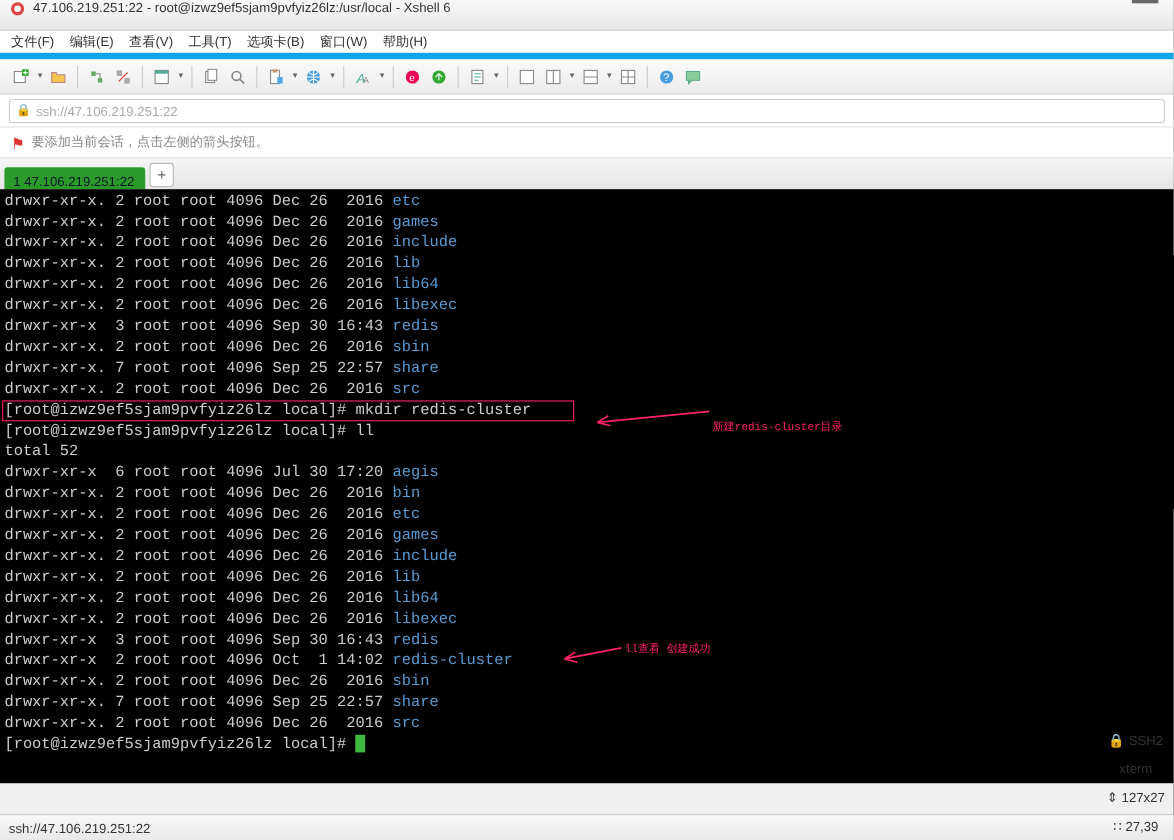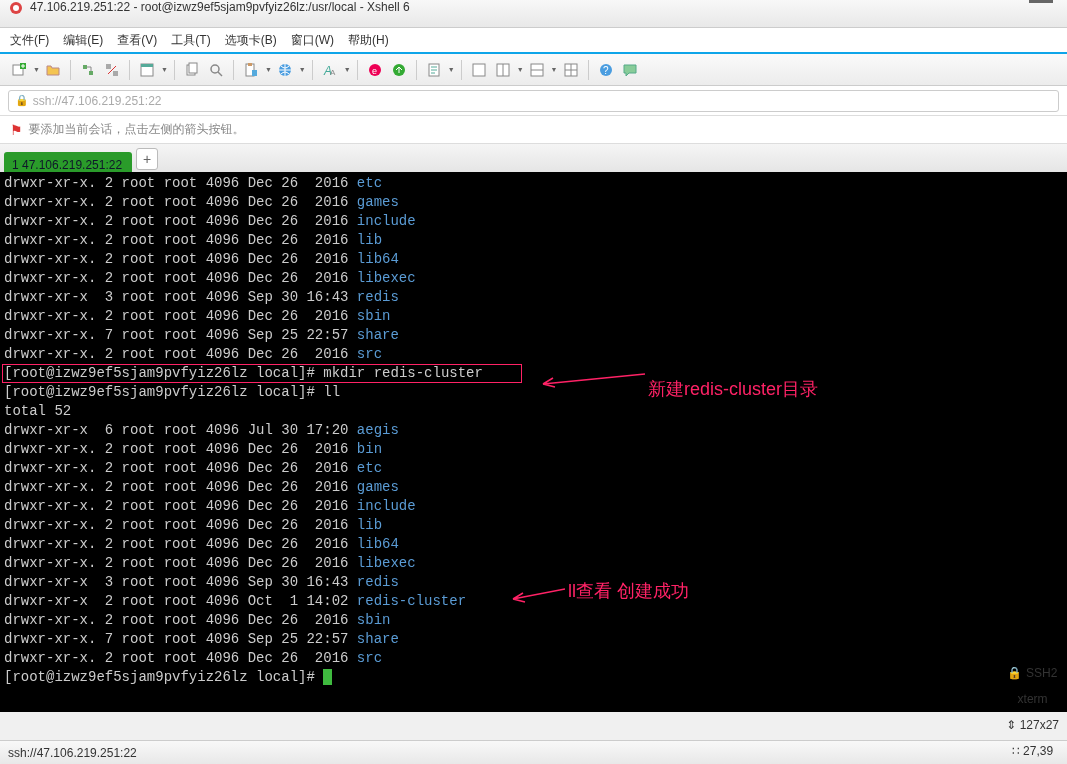--- a/index.html
+++ b/index.html
@@ -1,21 +1,21 @@
 <!DOCTYPE html>
 <html><head>
 <meta charset="utf-8">
 <style>
 * { margin: 0; padding: 0; box-sizing: border-box; }
 body { font-family: "Microsoft YaHei", Arial, sans-serif; font-size: 12px; background: #f0f0f0; width: 1067px; height: 764px; overflow: hidden; position: relative; }
 .titlebar { height: 28px; background: linear-gradient(#f8f8f8, #e8e8e8); display: flex; padding: 0 8px; border-bottom: 1px solid #ccc; }
 .titlebar-icon { width: 16px; height: 16px; margin-right: 6px; }
 .titlebar-text { flex: 1; font-size: 12px; color: #333; }
 .min-btn { width: 24px; height: 4px; border-top: 3px solid #666; margin-right: 6px; }
-.menubar { height: 26px; background: #fff; display: flex; align-items: center; padding: 0 10px; gap: 14px; border-bottom: 2px solid #0ea5e9; }
+.menubar { height: 26px; background: #fff; display: flex; align-items: center; padding: 0 10px; gap: 14px; border-bottom: 6px solid #0ea5e9; }
 .menu-item { font-size: 12px; color: #333; cursor: pointer; }
 .toolbar { height: 32px; background: linear-gradient(#fafafa, #ececec); display: flex; align-items: center; padding: 0 8px; gap: 2px; border-bottom: 1px solid #ccc; }
 .tb-btn { width: 22px; height: 22px; display: inline-flex; align-items: center; justify-content: center; cursor: pointer; }
 .tb-sep { width: 1px; height: 20px; background: #ccc; margin: 0 4px; }
 .tb-drop { font-size: 7px; color: #666; margin-left: 1px; }
 .addressbar { height: 30px; background: #fff; display: flex; align-items: center; padding: 4px 8px; border-bottom: 1px solid #ddd; }
 .addr-input { flex: 1; height: 22px; border: 1px solid #ccc; border-radius: 3px; padding: 0 6px; display: flex; align-items: center; background: #fff; }
 .lock-icon { color: #e6b800; font-size: 11px; margin-right: 4px; }
 .addr-text { color: #aaa; font-size: 12px; }
 .tipbar { height: 28px; background: #fff; display: flex; align-items: center; padding: 0 10px; border-bottom: 1px solid #ddd; }
@@ -26,21 +26,21 @@
 .tab-dot { width: 6px; height: 6px; background: #8de08d; border-radius: 50%; }
 .tab-close { font-size: 11px; margin-left: 4px; cursor: pointer; }
 .tab-add { width: 22px; height: 22px; border: 1px solid #bbb; border-radius: 3px; display: flex; align-items: center; justify-content: center; margin-left: 4px; margin-bottom: 2px; background: #fff; cursor: pointer; font-size: 14px; color: #666; }
 .terminal { background: #000; color: #ccc; font-family: "Consolas", "Courier New", monospace; font-size: 14px; line-height: 19px; padding: 2px 4px; height: 540px; overflow: hidden; position: relative; }
 .term-line { white-space: pre; }
 .dir { color: #5a9bd4; }
 .prompt { color: #ccc; }
 .cursor { display: inline-block; width: 9px; height: 16px; background: #3fba3f; vertical-align: middle; }
 .redbox { position: absolute; border: 1px solid #f26; pointer-events: none; }
 .arrow { position: absolute; pointer-events: none; }
-.anno { position: absolute; color: #f26; font-family: Liberation Sans, sans-serif; font-size: 18px; }
+.anno { position: absolute; color: #f26; font-family: Liberation Mono, monospace; font-size: 10px; }
 .statusbar { position: absolute; bottom: 0; left: 0; right: 0; height: 24px; background: linear-gradient(#f8f8f8, #e8e8e8); border-top: 1px solid #ccc; display: flex; align-items: center; padding: 0 8px; font-size: 12px; color: #333; }
 .status-left { flex: 1; }
 .status-right { display: flex; align-items: center; gap: 12px; flex-direction: column; }
 .lock2 { color: #e6b800; }
 svg.ic { width: 16px; height: 16px; }
 </style>
 </head>
 <body>
 
 <div class="titlebar">

